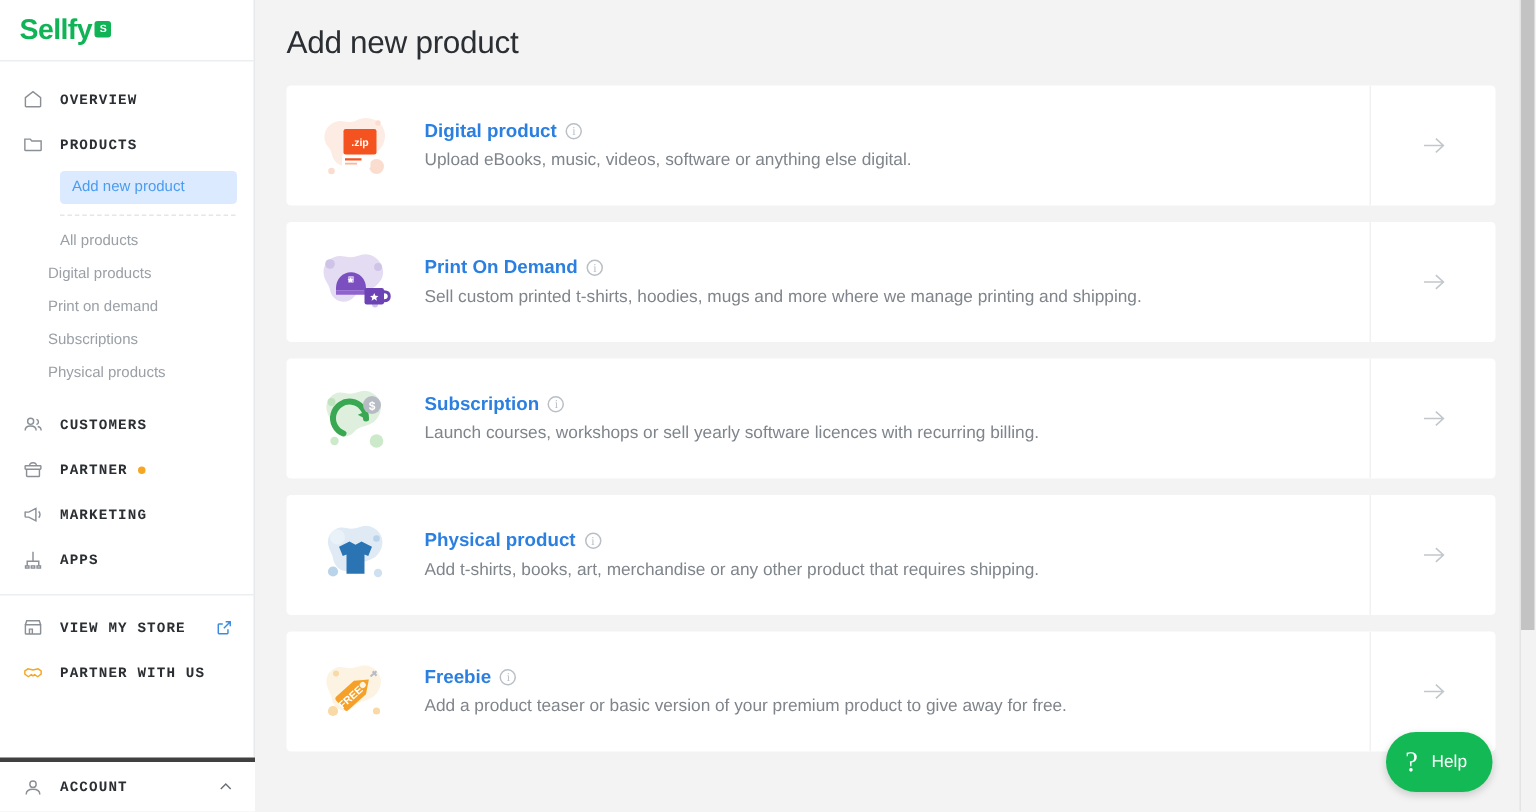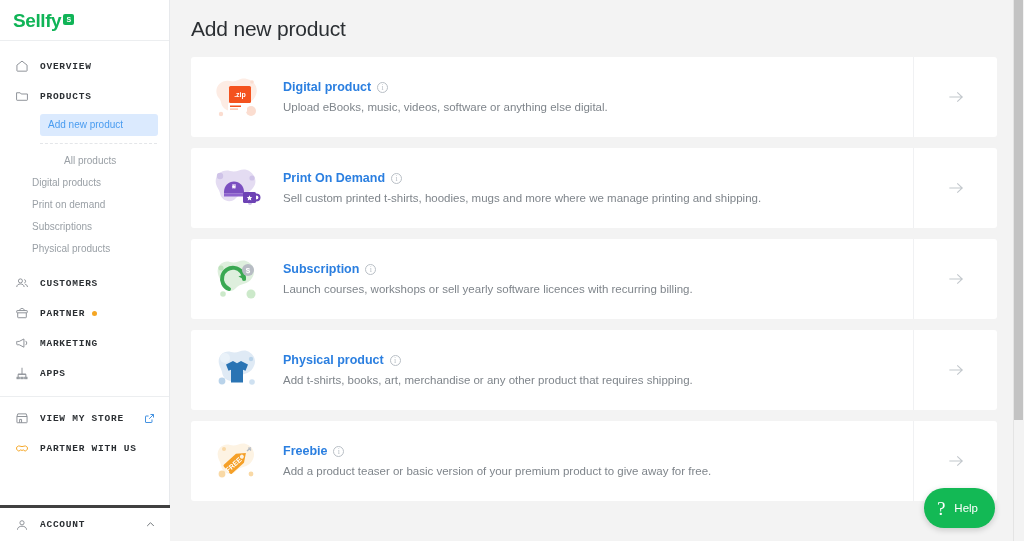--- a/index.html
+++ b/index.html
@@ -50,21 +50,21 @@
   .dot-badge {
     width: 5px; height: 5px; border-radius: 50%;
     background: #f5a623; margin-left: 7px;
   }
   .sub-list { padding: 3px 0 0 0; }
   .sub-item {
     font-size: 10px; color: #9aa0a6; cursor: pointer;
     padding: 5px 0 5px 48px; line-height: 12px;
   }
   .sub-item.indent { padding-left: 32px; }
-  .sub-item.lvl1 { padding-left: 64px; }
+  .sub-item.lvl1 { padding-left: 40px; }
   .sub-active {
     margin: 0 11px 0 40px; background: #dbeafe; border-radius: 3px;
     color: #4a9cf0; font-size: 10px; padding: 5px 0 5px 8px;
     cursor: pointer; line-height: 12px;
   }
   .sub-divider {
     border-top: 1px dashed #e4e6e9; margin: 7px 12px 6px 40px;
   }
   .section-divider {
     border-top: 1px solid #eceef0; margin: 8px 0 6px 0;

